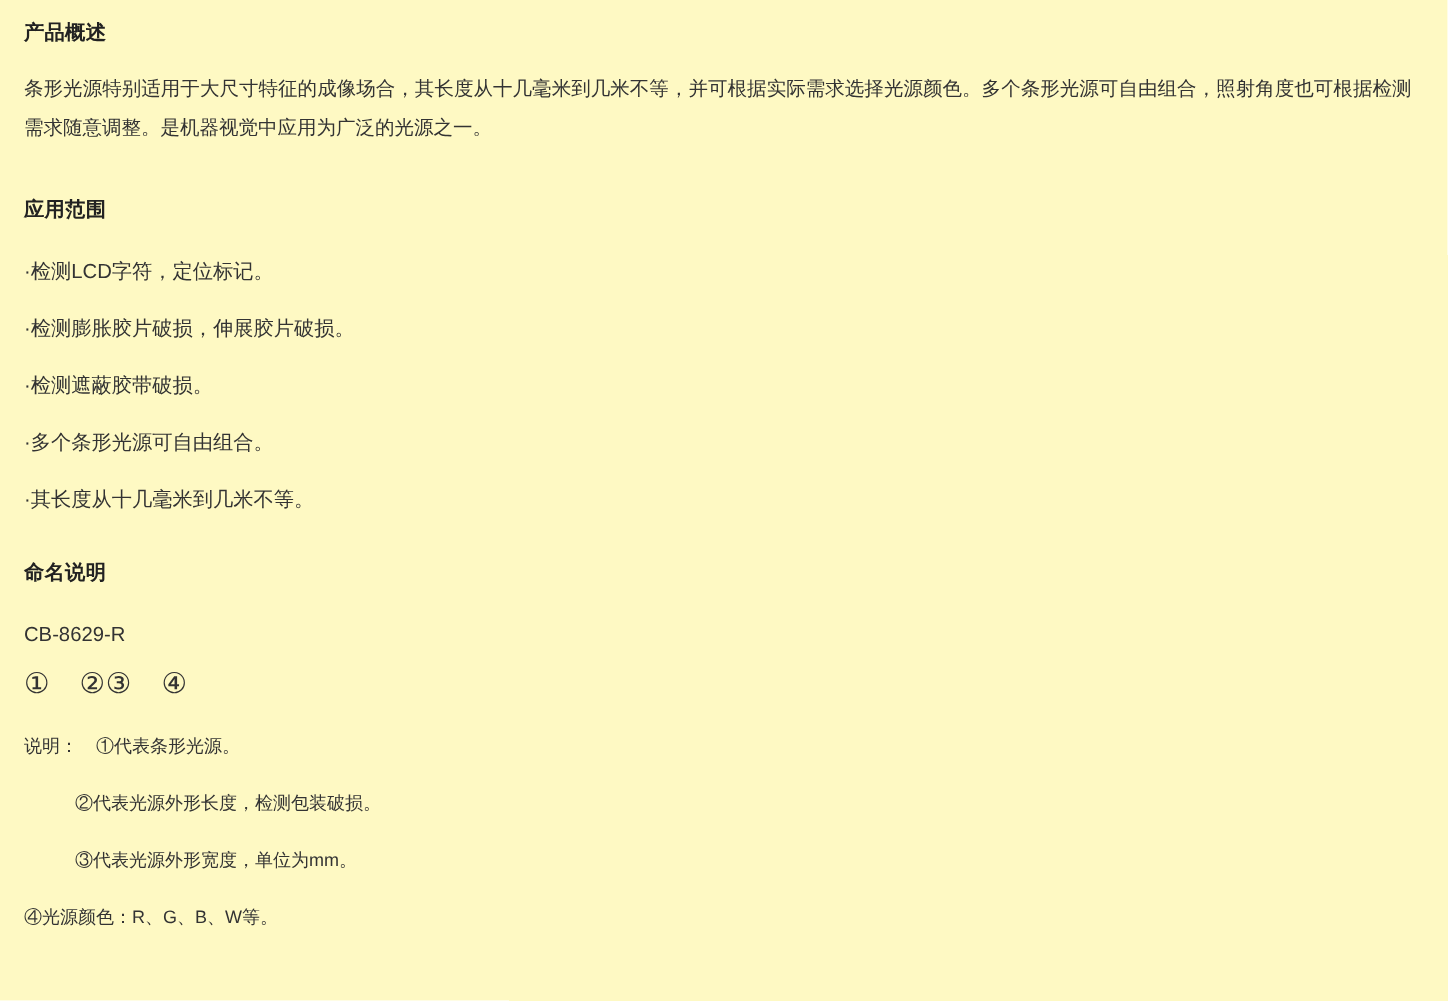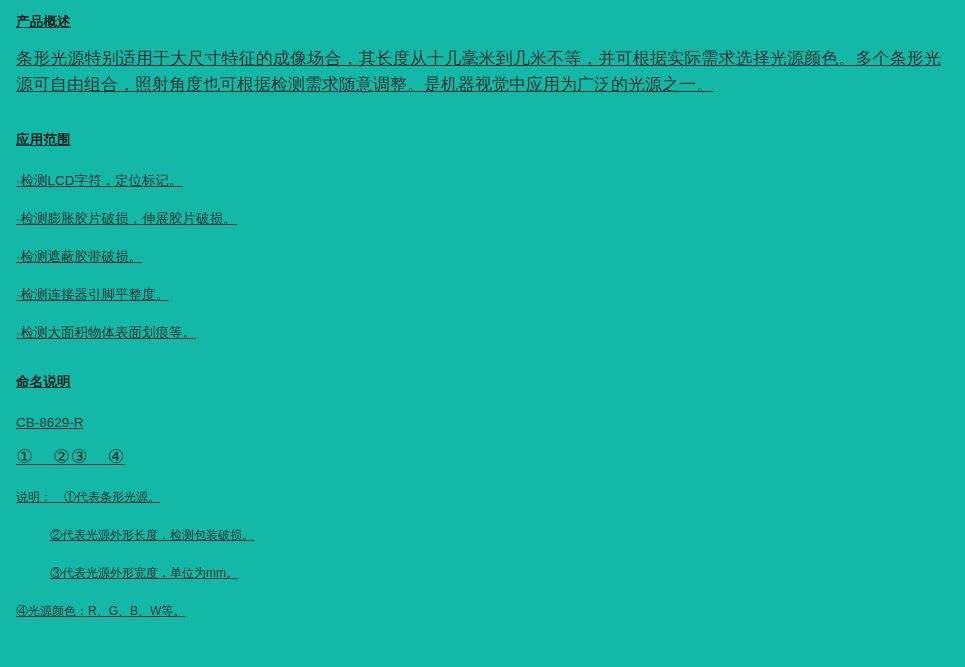--- a/index.html
+++ b/index.html
@@ -12,38 +12,37 @@
     height: 667px;
     font-family: "Liberation Sans", sans-serif;
     color: #333333;
     overflow: hidden;
   }
   .page {
     box-sizing: border-box;
     width: 965px;
     height: 667px;
     padding: 10px 24px 0 16px;
-    background: #14b8a6;
+    background: #fef9c3;
     position: relative;
-    text-decoration: underline;
   }
   .heading {
     font-size: 13.5px;
     font-weight: bold;
     color: #222222;
     line-height: 20px;
     margin: 0 0 14px 0;
     letter-spacing: 0.2px;
   }
   .heading.sub {
     margin-top: 28px;
     margin-bottom: 20px;
   }
   .para {
-    font-size: 17px;
+    font-size: 13px;
     line-height: 26px;
     color: #333333;
     margin: 0 0 32px 0;
     text-align: justify;
     max-width: 930px;
   }
   .bullet {
     font-size: 13.5px;
     line-height: 22px;
     color: #333333;
@@ -87,22 +86,22 @@
 
   <h2 class="heading">产品概述</h2>
 
   <p class="para">条形光源特别适用于大尺寸特征的成像场合，其长度从十几毫米到几米不等，并可根据实际需求选择光源颜色。多个条形光源可自由组合，照射角度也可根据检测需求随意调整。是机器视觉中应用为广泛的光源之一。</p>
 
   <h2 class="heading sub">应用范围</h2>
 
   <p class="bullet">·检测LCD字符，定位标记。</p>
   <p class="bullet">·检测膨胀胶片破损，伸展胶片破损。</p>
   <p class="bullet">·检测遮蔽胶带破损。</p>
-  <p class="bullet">·检测连接器引脚平整度。</p>
-  <p class="bullet">·检测大面积物体表面划痕等。</p>
+  <p class="bullet">·多个条形光源可自由组合。</p>
+  <p class="bullet">·其长度从十几毫米到几米不等。</p>
 
   <h2 class="heading sub">命名说明</h2>
 
   <p class="code">CB-8629-R</p>
 
   <p class="markers">①　②③　④</p>
 
   <p class="note indent-0">说明：　①代表条形光源。</p>
   <p class="note indent-1">②代表光源外形长度，检测包装破损。</p>
   <p class="note indent-1">③代表光源外形宽度，单位为mm。</p>

